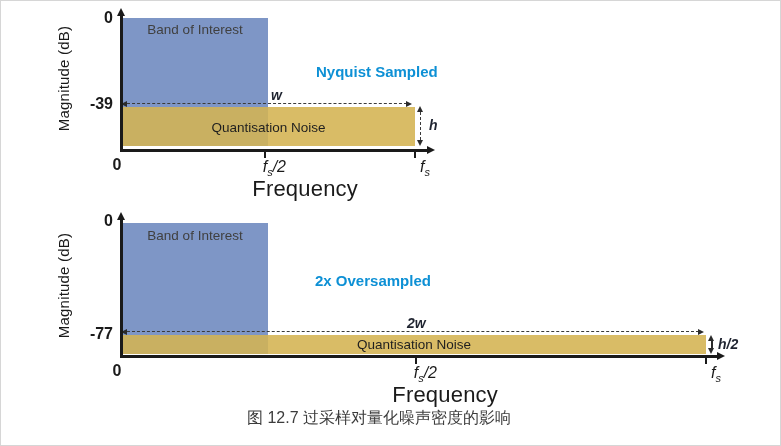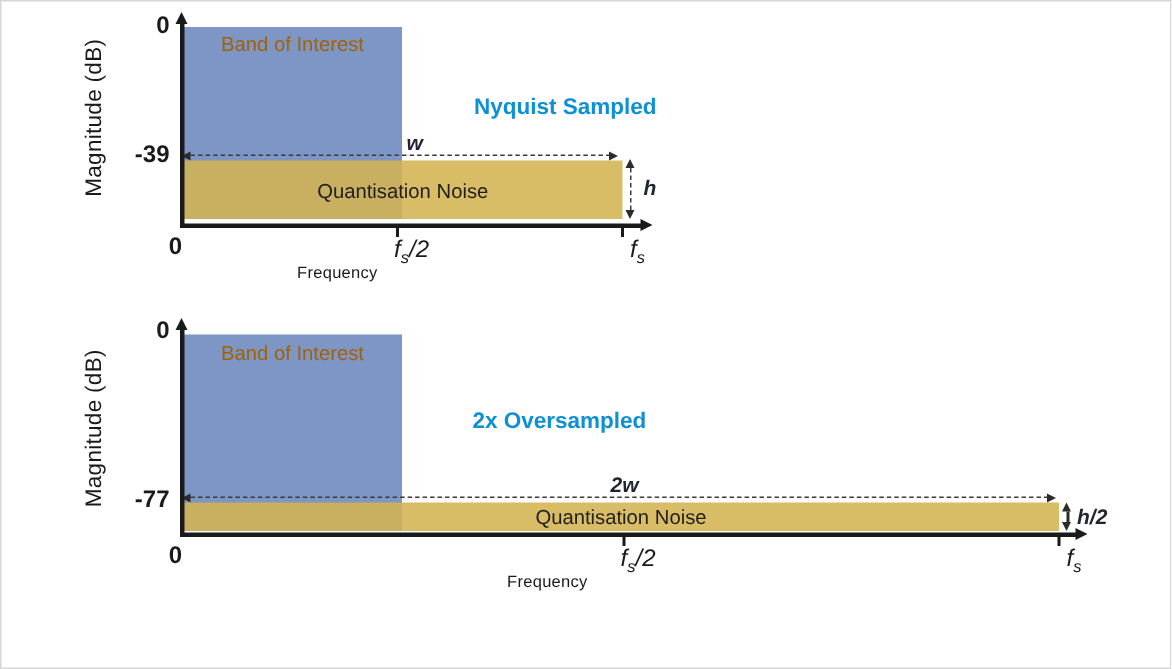--- a/index.html
+++ b/index.html
@@ -27,25 +27,25 @@
   
   .band{position:absolute;background:#7e96c6;}
   .noise-olive{position:absolute;background:#c9b061;}
   .noise-yellow{position:absolute;background:#d9bc66;}
   
   .ylab{position:absolute;width:146px;text-align:center;font-size:15px;letter-spacing:.2px;transform:rotate(-90deg);}
   .ytick{position:absolute;text-align:right;font-size:16px;font-weight:700;}
   .xtick-num{position:absolute;text-align:center;font-size:16px;font-weight:700;}
   .xtick-f{position:absolute;text-align:right;font-size:16px;font-style:italic;}
   .xtick-f sub{font-size:11px;font-style:italic;}
-  .band-label{position:absolute;text-align:center;color:#a16207;font-size:13.5px;}
+  .band-label{position:absolute;text-align:center;color:#404040;font-size:13.5px;}
   .noise-label{position:absolute;text-align:center;font-size:13.5px;color:#1f1f1f;}
   .title{position:absolute;font-size:15px;font-weight:700;color:#0d90d5;margin-left:32px;}
   .measure-label{position:absolute;font-size:14px;font-style:italic;font-weight:600;color:#1f2430;}
-  .xaxis-label{position:absolute;text-align:left;font-size:11px;letter-spacing:.2px;}
+  .xaxis-label{position:absolute;text-align:right;font-size:22px;letter-spacing:.2px;}
   .caption{position:absolute;left:178px;top:407px;width:400px;text-align:center;font-size:16px;color:#3c3c3c;}
   .watermark{position:absolute;left:562px;top:418px;width:210px;text-align:right;font-size:12.5px;color:#d9d9d9;letter-spacing:.5px;}
 </style>
 </head>
 <body>
 
 <div id="stage">
 
   <div>
 
@@ -114,13 +114,14 @@
     <div class="ah rt" style="left:716px;top:350.7px;"></div>
     <div class="tick" style="left:414px;top:357px;"></div>
     <div class="tick" style="left:704px;top:357px;"></div>
 
     <div class="xtick-num" style="left:106px;top:361px;width:20px;">0</div>
     <div class="xtick-f" style="left:394px;top:363px;width:42px;"><span>f</span><sub>s</sub><span>/2</span></div>
     <div class="xtick-f" style="left:690px;top:363px;width:30px;"><span>f</span><sub>s</sub><span></span></div>
     <div class="xaxis-label" style="left:337px;top:381px;width:160px;">Frequency</div>
   </div>
 
+  <div class="caption">图 12.7 过采样对量化噪声密度的影响</div>
 </div>
 
 </body></html>

